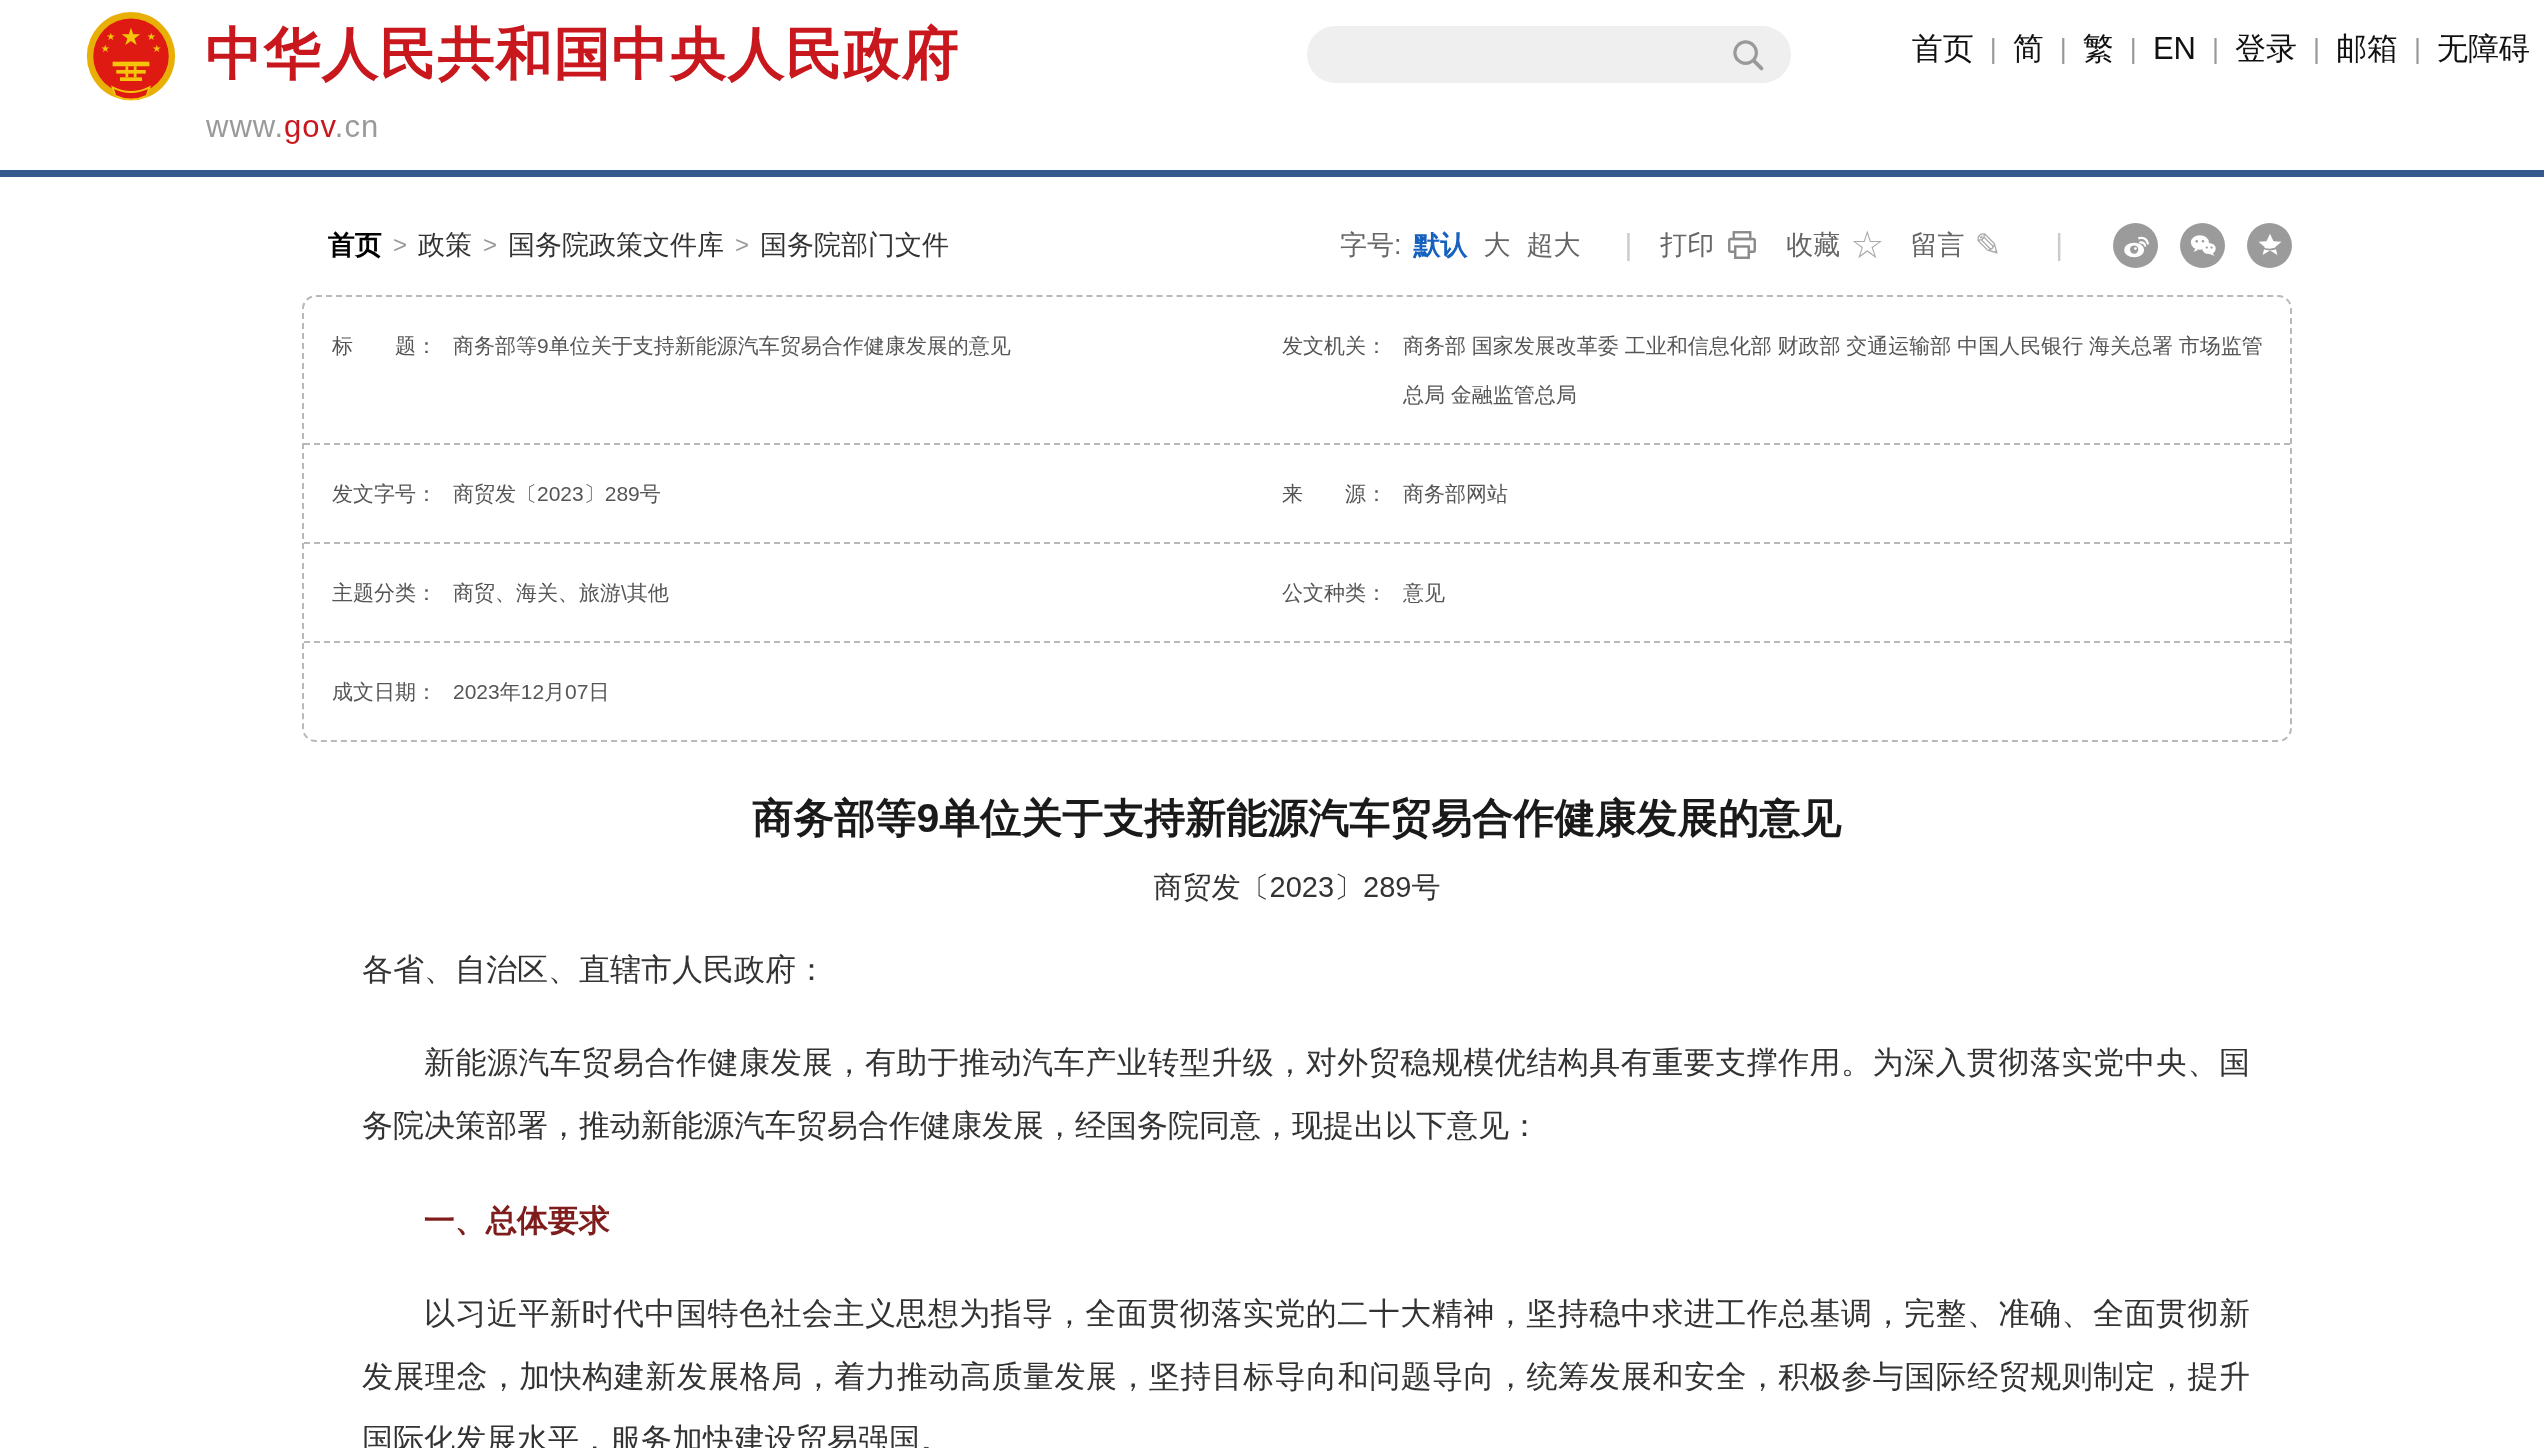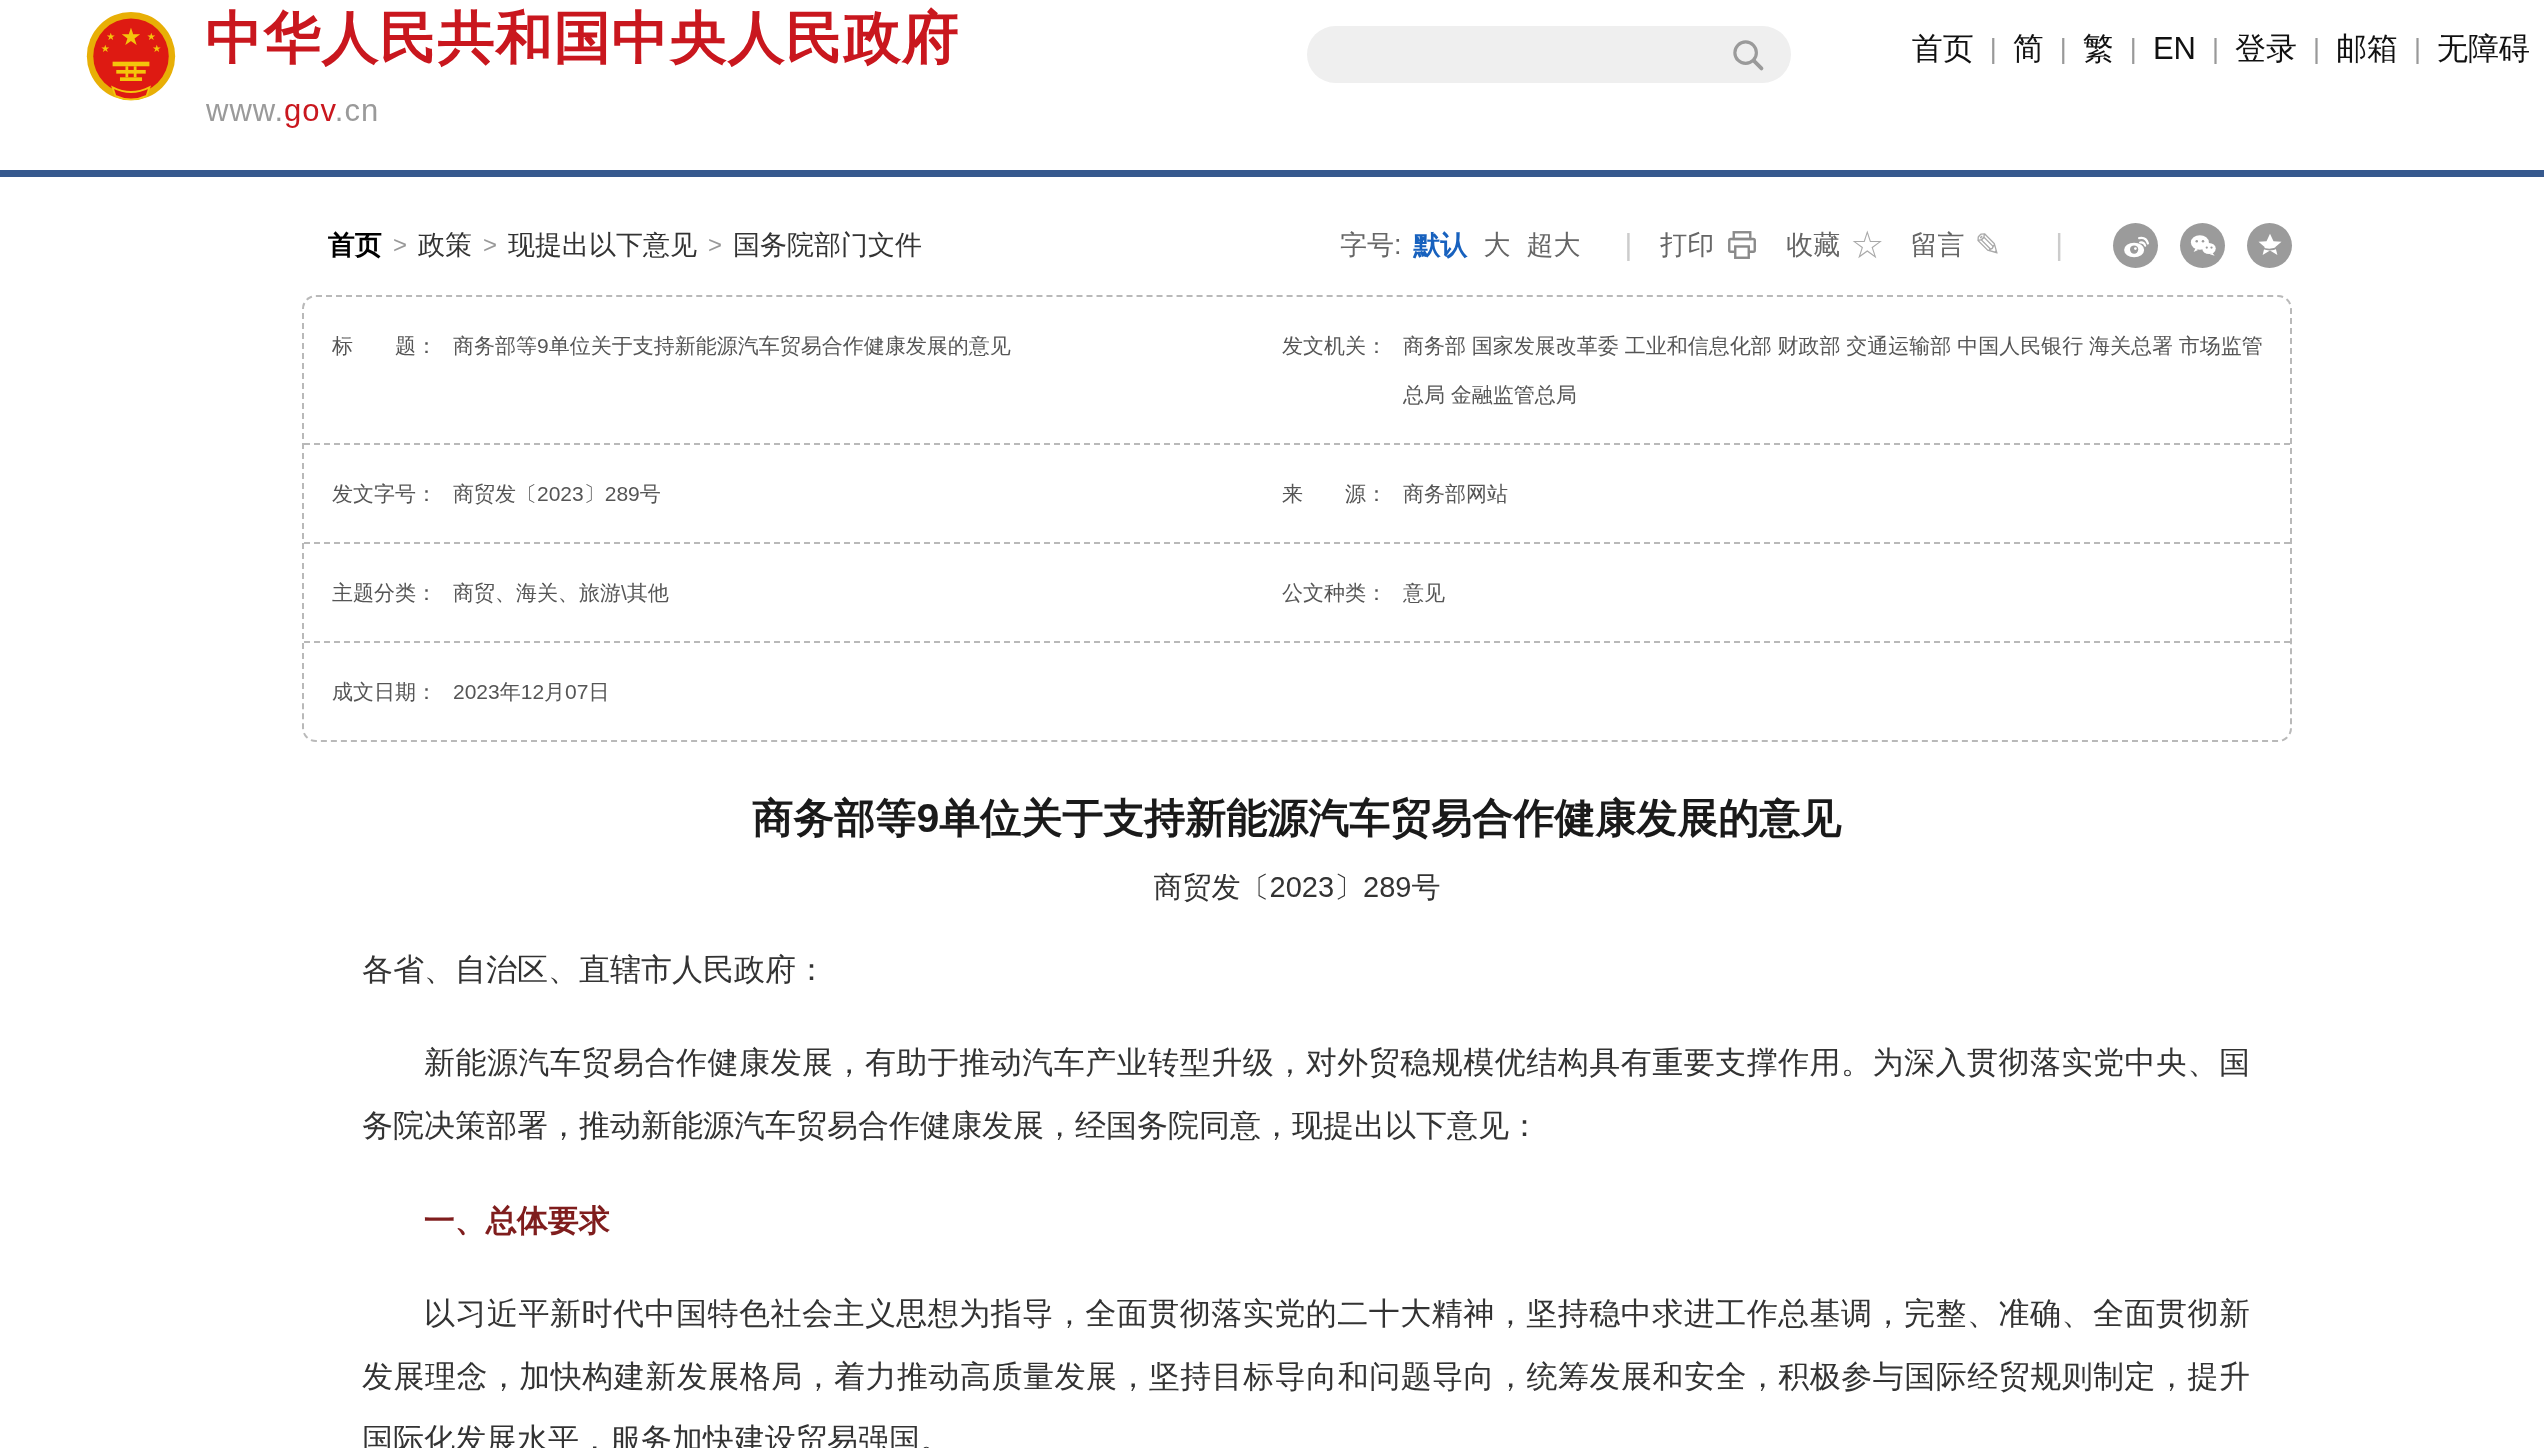--- a/index.html
+++ b/index.html
@@ -2,21 +2,21 @@
 <html><head>
 <meta charset="utf-8">
 <style>
   * { box-sizing: border-box; margin: 0; padding: 0; }
   html, body { width: 2544px; height: 1448px; background: #fff; overflow: hidden; }
   body { font-family: "Liberation Sans", "DejaVu Sans", sans-serif; color: #333; }
 
   
   .header { position: relative; height: 177px; background: #fff; border-bottom: 7px solid #36598E; }
   .emblem { position: absolute; left: 85px; top: 8px; width: 92px; height: 100px; }
-  .brand { position: absolute; left: 206px; top: 0; cursor: pointer; }
+  .brand { position: absolute; left: 206px; top: 16px; cursor: pointer; }
   .site-title { font-size: 57px; font-weight: bold; color: #C9171E; letter-spacing: 1px; line-height: 74px; white-space: nowrap; }
   .site-url { font-size: 31px; color: #9a9a9a; margin-top: 19px; letter-spacing: 1px; }
   .site-url .gov { color: #C9171E; }
 
   .search-box { position: absolute; left: 1307px; top: 26px; width: 484px; height: 57px; background: #efefef; border-radius: 29px; }
   .search-box input { position: absolute; left: 0; top: 0; width: 100%; height: 100%; border: none; outline: none; background: transparent; font-size: 28px; padding: 0 72px 0 30px; font-family: inherit; }
   .search-box .mag { position: absolute; right: 24px; top: 10px; width: 38px; height: 38px; cursor: pointer; }
 
   .top-nav { position: absolute; right: 14px; top: 28px; display: flex; align-items: center; font-size: 31px; color: #111; white-space: nowrap; }
   .top-nav .nav-item { cursor: pointer; }
@@ -112,21 +112,21 @@
 </div>
 
 <div class="wrapper">
 
   <div class="topbar">
     <div class="breadcrumb">
       <span class="bc-home">首页</span>
       <span class="bc-sep">&gt;</span>
       <span class="bc-item">政策</span>
       <span class="bc-sep">&gt;</span>
-      <span class="bc-item">现提出以下意见</span>
+      <span class="bc-item">国务院政策文件库</span>
       <span class="bc-sep">&gt;</span>
       <span class="bc-item">国务院部门文件</span>
     </div>
 
     <div class="toolbar">
       <span class="fs-label">字号:</span>
       <span class="fs-opt fs-default">默认</span>
       <span class="fs-opt">大</span>
       <span class="fs-opt">超大</span>
       <span class="tb-sep">|</span>

